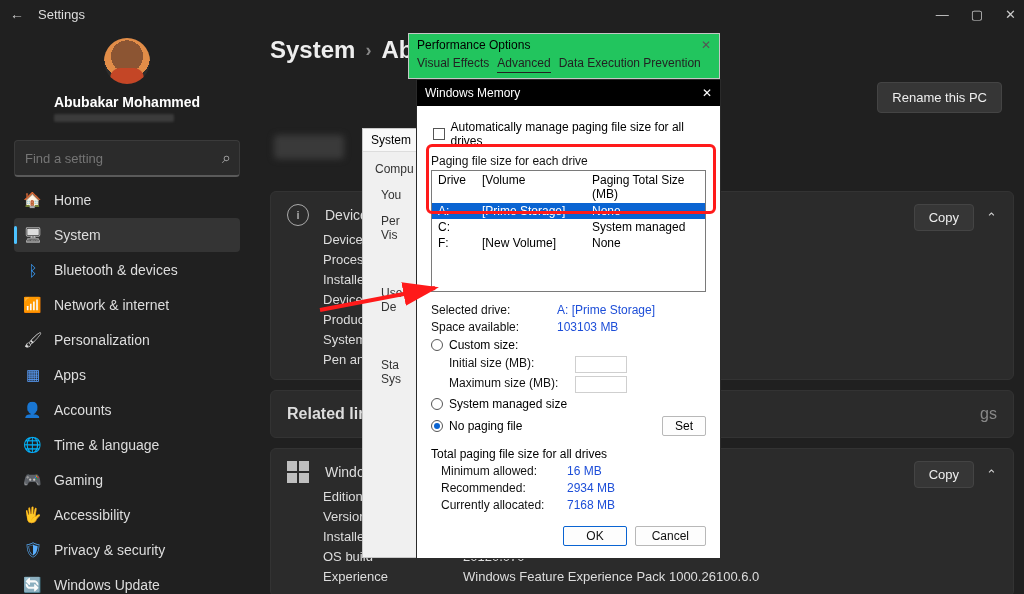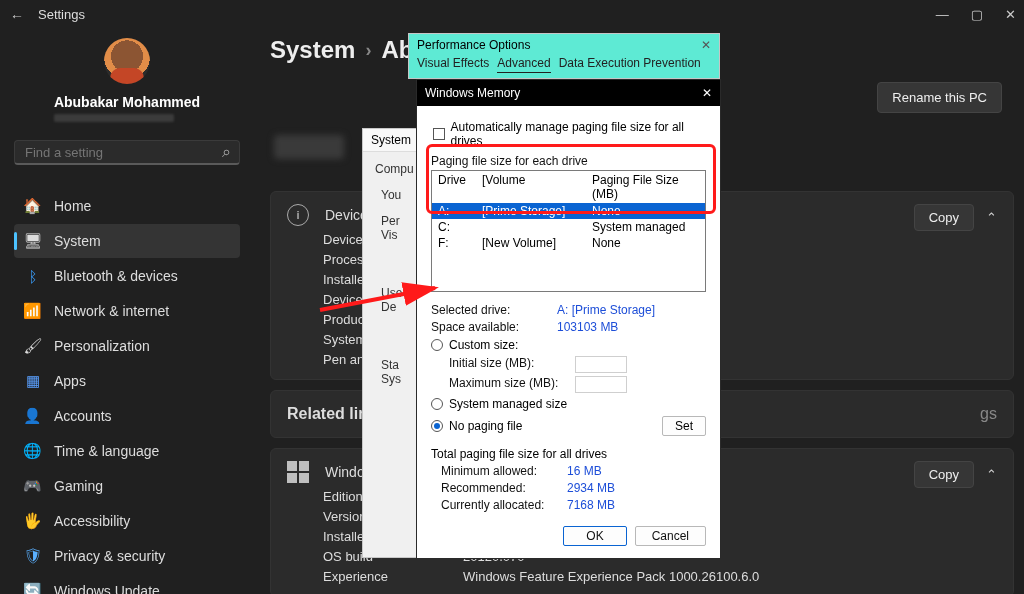--- a/index.html
+++ b/index.html
@@ -16,21 +16,21 @@
 
   .body-row { display: flex; }
   .sidebar { width: 250px; padding: 6px 10px 10px 14px; }
   .user-row { display: flex; align-items: center; gap: 10px; padding: 6px 0 14px 0; flex-direction: column; }
   .avatar { width: 46px; height: 46px; border-radius: 50%; background:
     radial-gradient(circle at 50% 40%, #8c5533 0 16px, #e28d48 16px 23px, transparent 23px),
     #2b2b2b; position: relative; overflow:hidden;}
   .avatar::after{content:"";position:absolute;bottom:-6px;left:6px;right:6px;height:22px;background:#c44626;border-radius:10px 10px 0 0;}
   .user-name { font-weight: 600; font-size: 14px; color:#fff; }
   .user-sub { width:120px;height:8px;background:#3b3b3b;border-radius:2px;margin-top:4px; filter:blur(1px);}
-  .search { display:flex;align-items:center;background:#2b2b2b;border:1px solid #3b3b3b;border-bottom:2px solid #5a5a5a;border-radius:4px;padding:2px 8px;margin:4px 0 24px 0; }
+  .search { display:flex;align-items:center;background:#2b2b2b;border:1px solid #3b3b3b;border-bottom:2px solid #5a5a5a;border-radius:4px;padding:8px 8px;margin:4px 0 6px 0; }
   .search input { flex:1;background:transparent;border:none;outline:none;color:#ccc;font-size:13px; }
   .nav-item { display:flex;align-items:center;gap:12px;padding:8px 10px;border-radius:4px;font-size:14px;color:#ddd;margin:1px 0; cursor:default;}
   .nav-item.active { background:#343434;position:relative;}
   .nav-item.active::before{content:"";position:absolute;left:0;top:8px;bottom:8px;width:3px;background:#4cc2ff;border-radius:2px;}
   .nav-icon { width:18px;height:18px;display:flex;align-items:center;justify-content:center;font-size:15px; }
 
   .main { flex:1; padding: 6px 10px 10px 20px; position:relative; }
   .breadcrumb { display:flex;align-items:center;gap:10px;font-size:24px;font-weight:600;margin-top:4px;}
   .breadcrumb .sep{color:#888;font-size:18px;}
   .card-stack { margin-top:28px; }
@@ -48,21 +48,21 @@
 
   
   .sysprops{position:absolute; left:362px; top:128px; width:345px; height:430px; background:#f0f0f0; border:1px solid #c8c8c8; color:#000; font-size:12px;}
   .sysprops .hdr{background:#f8f8f8;padding:4px 8px;font-size:12px;border-bottom:1px solid #ddd;}
   .sysprops .body{padding:10px 12px;display:flex;flex-direction:column;gap:12px;}
   .sysprops .lbl{color:#333;}
   .sp-btn{display:inline-block;background:#fdfdfd;border:1px solid #b5b5b5;border-radius:2px;font-size:12px;padding:2px 14px;color:#111;text-align:center;min-width:62px;}
   .sysprops .footer{position:absolute;bottom:7px;right:10px;display:flex;gap:6px;}
 
   
-  .perfopt{position:absolute; left:408px; top:33px; width:312px; height:46px; background:#5eead4; border:1px solid #c6c6c6; color:#000;}
+  .perfopt{position:absolute; left:408px; top:33px; width:312px; height:46px; background:#22c55e; border:1px solid #c6c6c6; color:#000;}
   .perfopt .hdr{display:flex;align-items:center;justify-content:space-between;padding:4px 8px;font-size:12px;}
   .perfopt .tabs{display:flex;gap:8px;padding:0 8px;font-size:12px;color:#222;}
   .perfopt .tabs span{padding-bottom:2px;}
   .perfopt .tabs .act{border-bottom:1px solid #222;}
 
   
   .vm{position:absolute; left:416px; top:79px; width:305px; background:#fff; border:1px solid #2a2a2a; color:#000; z-index:10;}
   .vm .hdr{background:#000;color:#fff;display:flex;align-items:center;justify-content:space-between;padding:6px 8px;font-size:12px;}
   .vm .hdr .x{color:#fff;}
   .vm .content{padding:10px 14px 12px 14px;font-size:12px;}
@@ -306,21 +306,21 @@
       <div class="chkline">
         <span class="chkbox"></span>
         <span>Automatically manage paging file size for all drives</span>
       </div>
       <div class="group-title">Paging file size for each drive</div>
 
       <div class="drive-list">
         <div class="drive-hdr">
           <span class="c1">Drive</span>
           <span class="c2">[Volume</span>
-          <span class="c3">Paging File Size (MB)</span>
+          <span class="c3">Paging Total Size (MB)</span>
         </div>
         <div class="drive-row sel">
           <span class="c1">A:</span>
           <span class="c2">[Prime Storage]</span>
           <span class="c3">None</span>
         </div>
         <div class="drive-row">
           <span class="c1">C:</span>
           <span class="c2"></span>
           <span class="c3">System managed</span>

